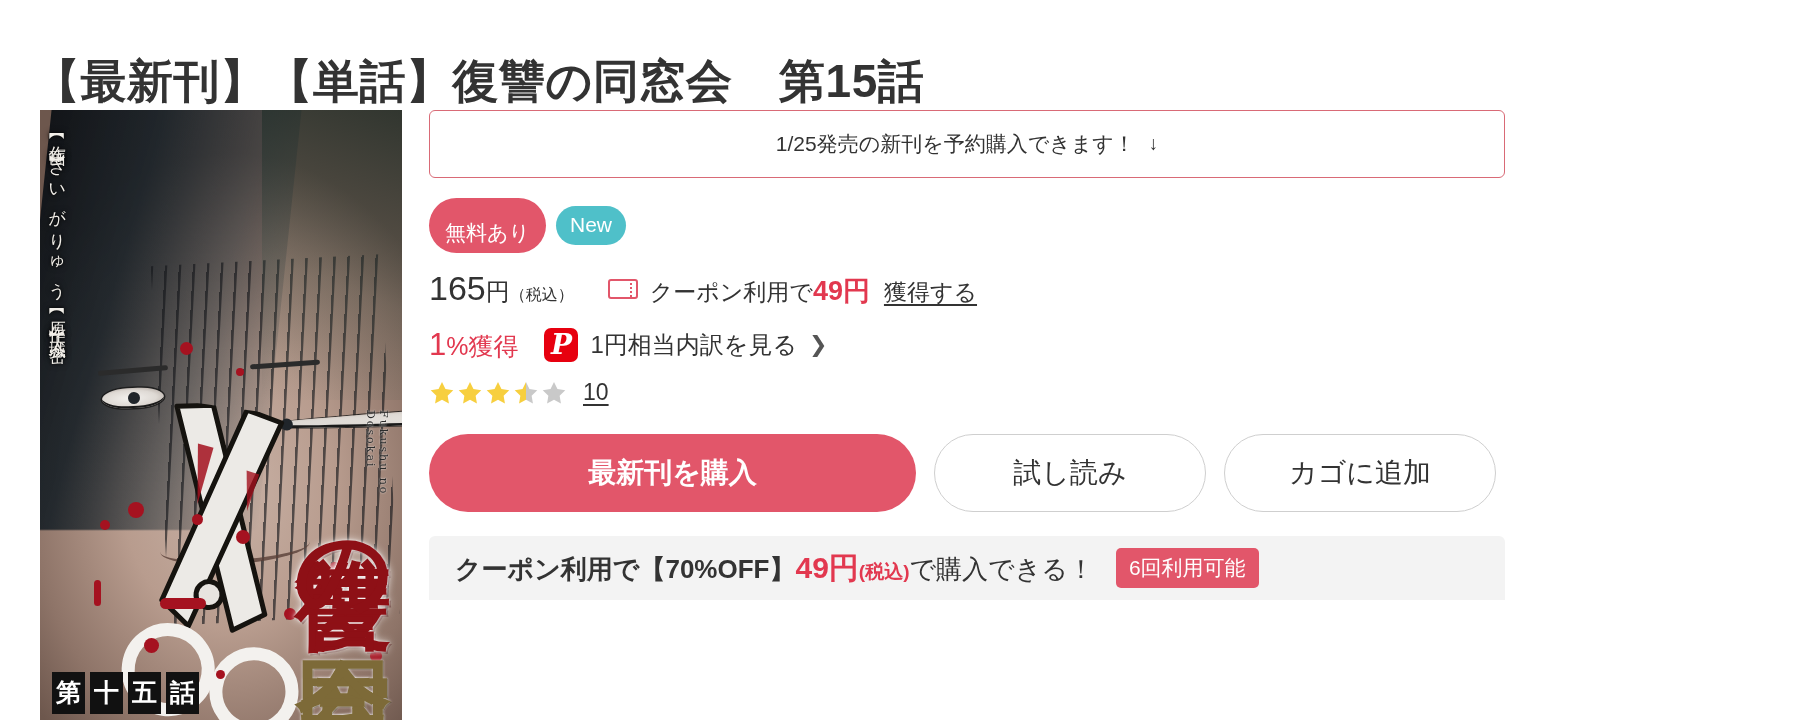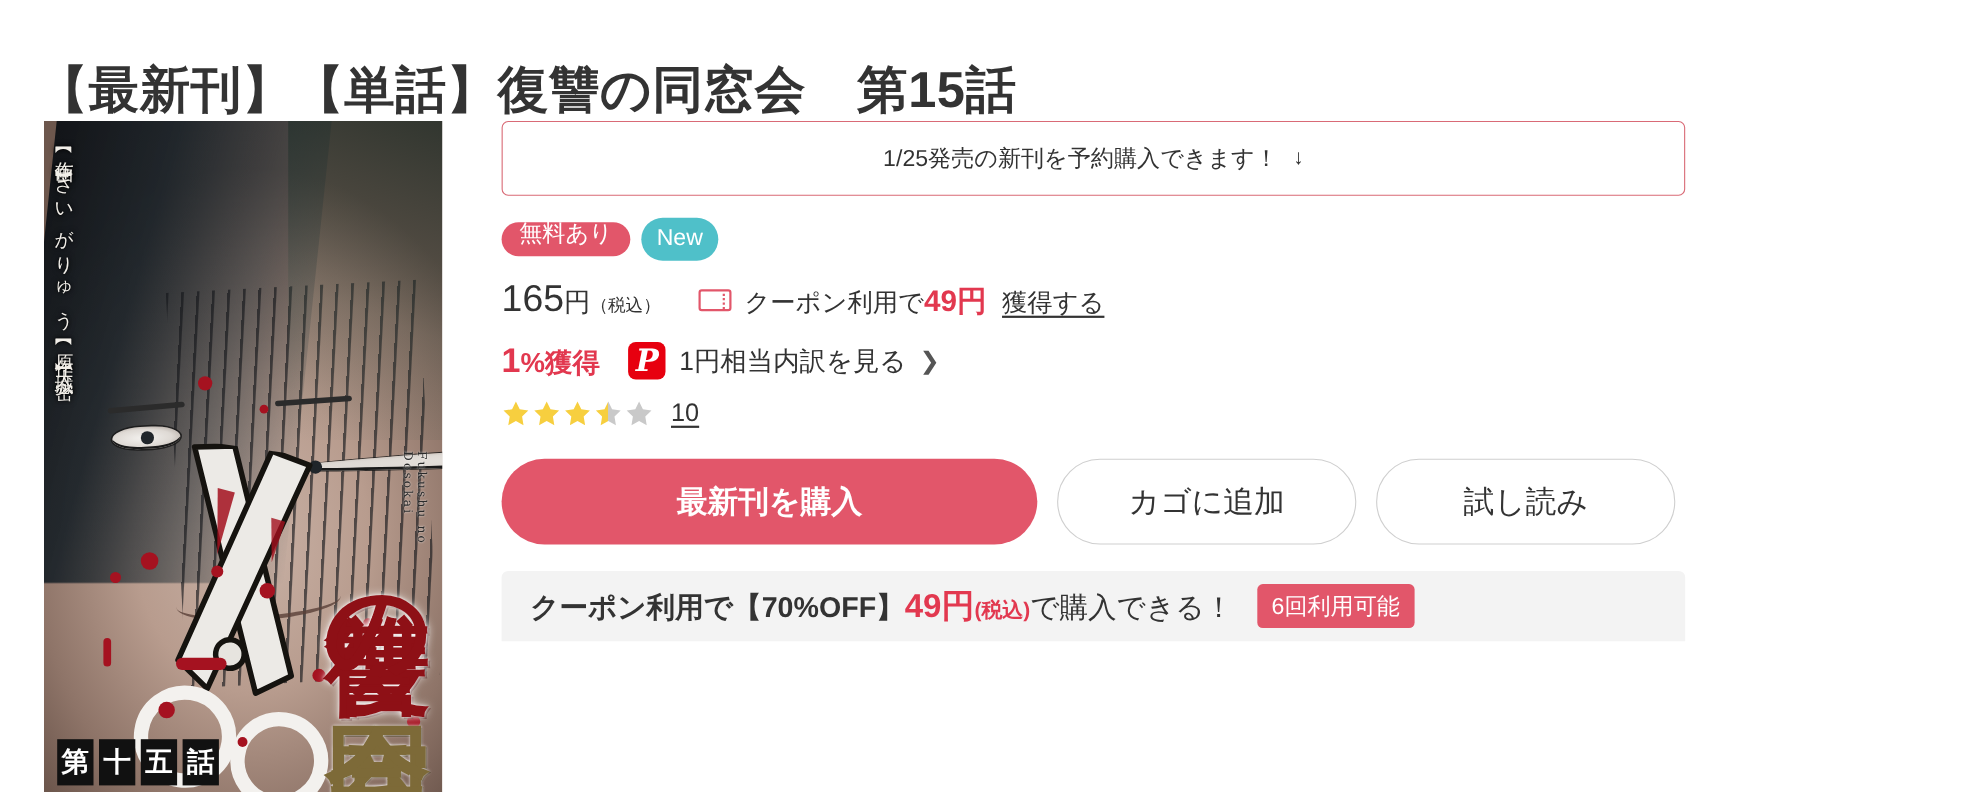--- a/index.html
+++ b/index.html
@@ -160,21 +160,21 @@
     font-family: "DejaVu Serif", "Liberation Serif", serif;
     font-size: 25px;
     line-height: 42px;
     text-align: center;
     font-weight: 700;
   }
 
   
   .right {
     position: absolute;
-    left: 456px; top: 110px;
+    left: 429px; top: 110px;
     width: 1310px;
   }
 
   .notice {
     width: 1076px; height: 68px;
     border: 1px solid #d96a76;
     border-radius: 6px;
     display: flex; align-items: center; justify-content: center;
     gap: 14px;
     color: #333;
@@ -184,21 +184,21 @@
 
   .badges {
     margin-top: 20px;
     display: flex; align-items: center; gap: 10px;
   }
   .badge {
     border-radius: 999px;
     color: #fff;
     font-size: 21px;
     line-height: 1;
-    padding: 0 16px 10px;
+    padding: 24px 16px 10px;
     white-space: nowrap;
   }
   .badge.free { background: #e2566a; }
   .badge.new  { background: #4fc0c9; padding: 8px 14px 10px; }
 
   .authors {
     margin-top: 16px;
     font-size: 26px;
     color: #333;
     text-decoration: underline;
@@ -236,21 +236,21 @@
     text-decoration: underline; text-underline-offset: 4px;
     margin-left: 14px; cursor: pointer;
   }
 
   .points-row {
     margin-top: 18px;
     display: flex; align-items: center; gap: 0;
     white-space: nowrap;
   }
   .pt-percent {
-    font-size: 25px; color: #e2384f; font-weight: 700;
+    font-size: 25px; color: #e2384f; font-weight: 400;
   }
   .pt-percent .num { font-size: 31px; }
   .paypay {
     width: 34px; height: 34px;
     background: #e7000f;
     border-radius: 7px;
     margin: 0 12px 0 26px;
     position: relative;
     flex: none;
   }
@@ -452,22 +452,22 @@
         </svg>
         <svg class="star" viewBox="0 0 24 24">
             <path fill="#c9c9c9" d="M12 1.8l3.2 6.6 7.2 1-5.2 5.1 1.2 7.2L12 18.3l-6.4 3.4 1.2-7.2L1.6 9.4l7.2-1z"></path>
           </svg>
       </span>
       <span class="rating-count">10</span>
     </div>
 
     <div class="actions">
       <button class="btn btn-primary">最新刊を購入</button>
+      <button class="btn btn-outline">試し読み</button>
       <button class="btn btn-outline">カゴに追加</button>
-      <button class="btn btn-outline">試し読み</button>
     </div>
 
     <div class="coupon-banner">
       <span class="cb-text"><span class="cb-off">クーポン利用で【70%OFF】</span><span class="cb-price"><span>49円</span><span class="small">(税込)</span></span><span>で購入できる！</span></span>
       <span class="cb-badge">6回利用可能</span>
     </div>
 
   </div>
 </div>
 

